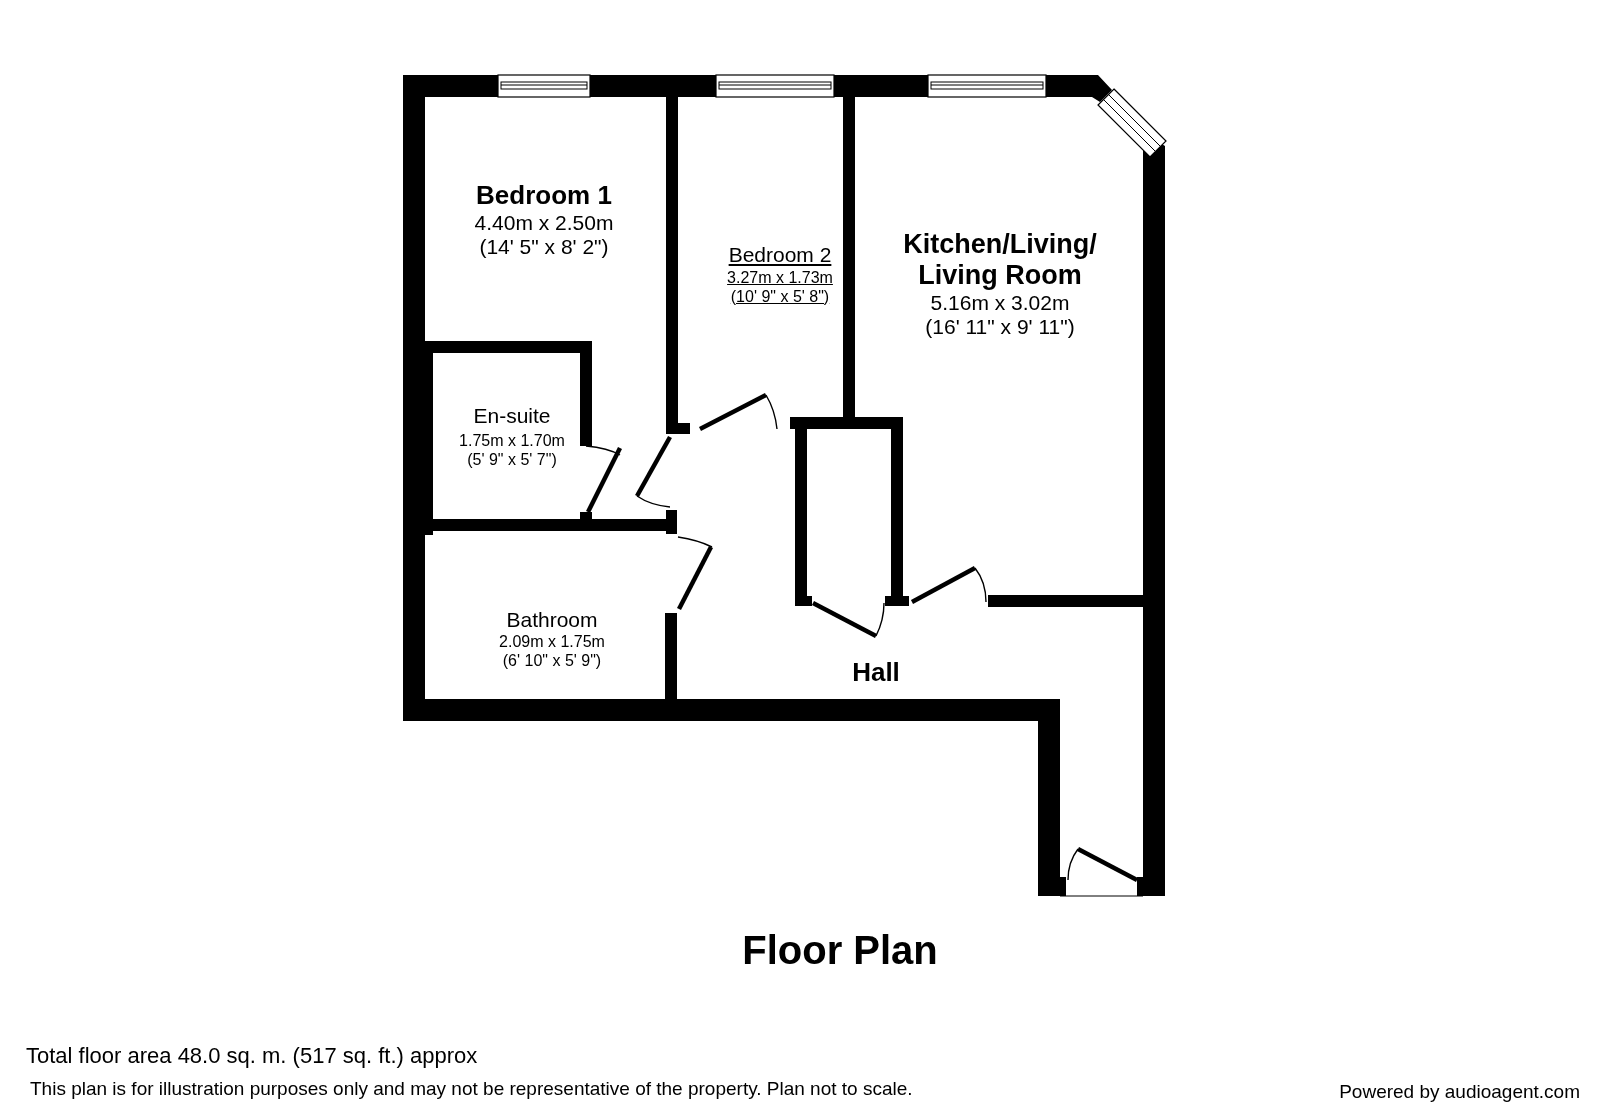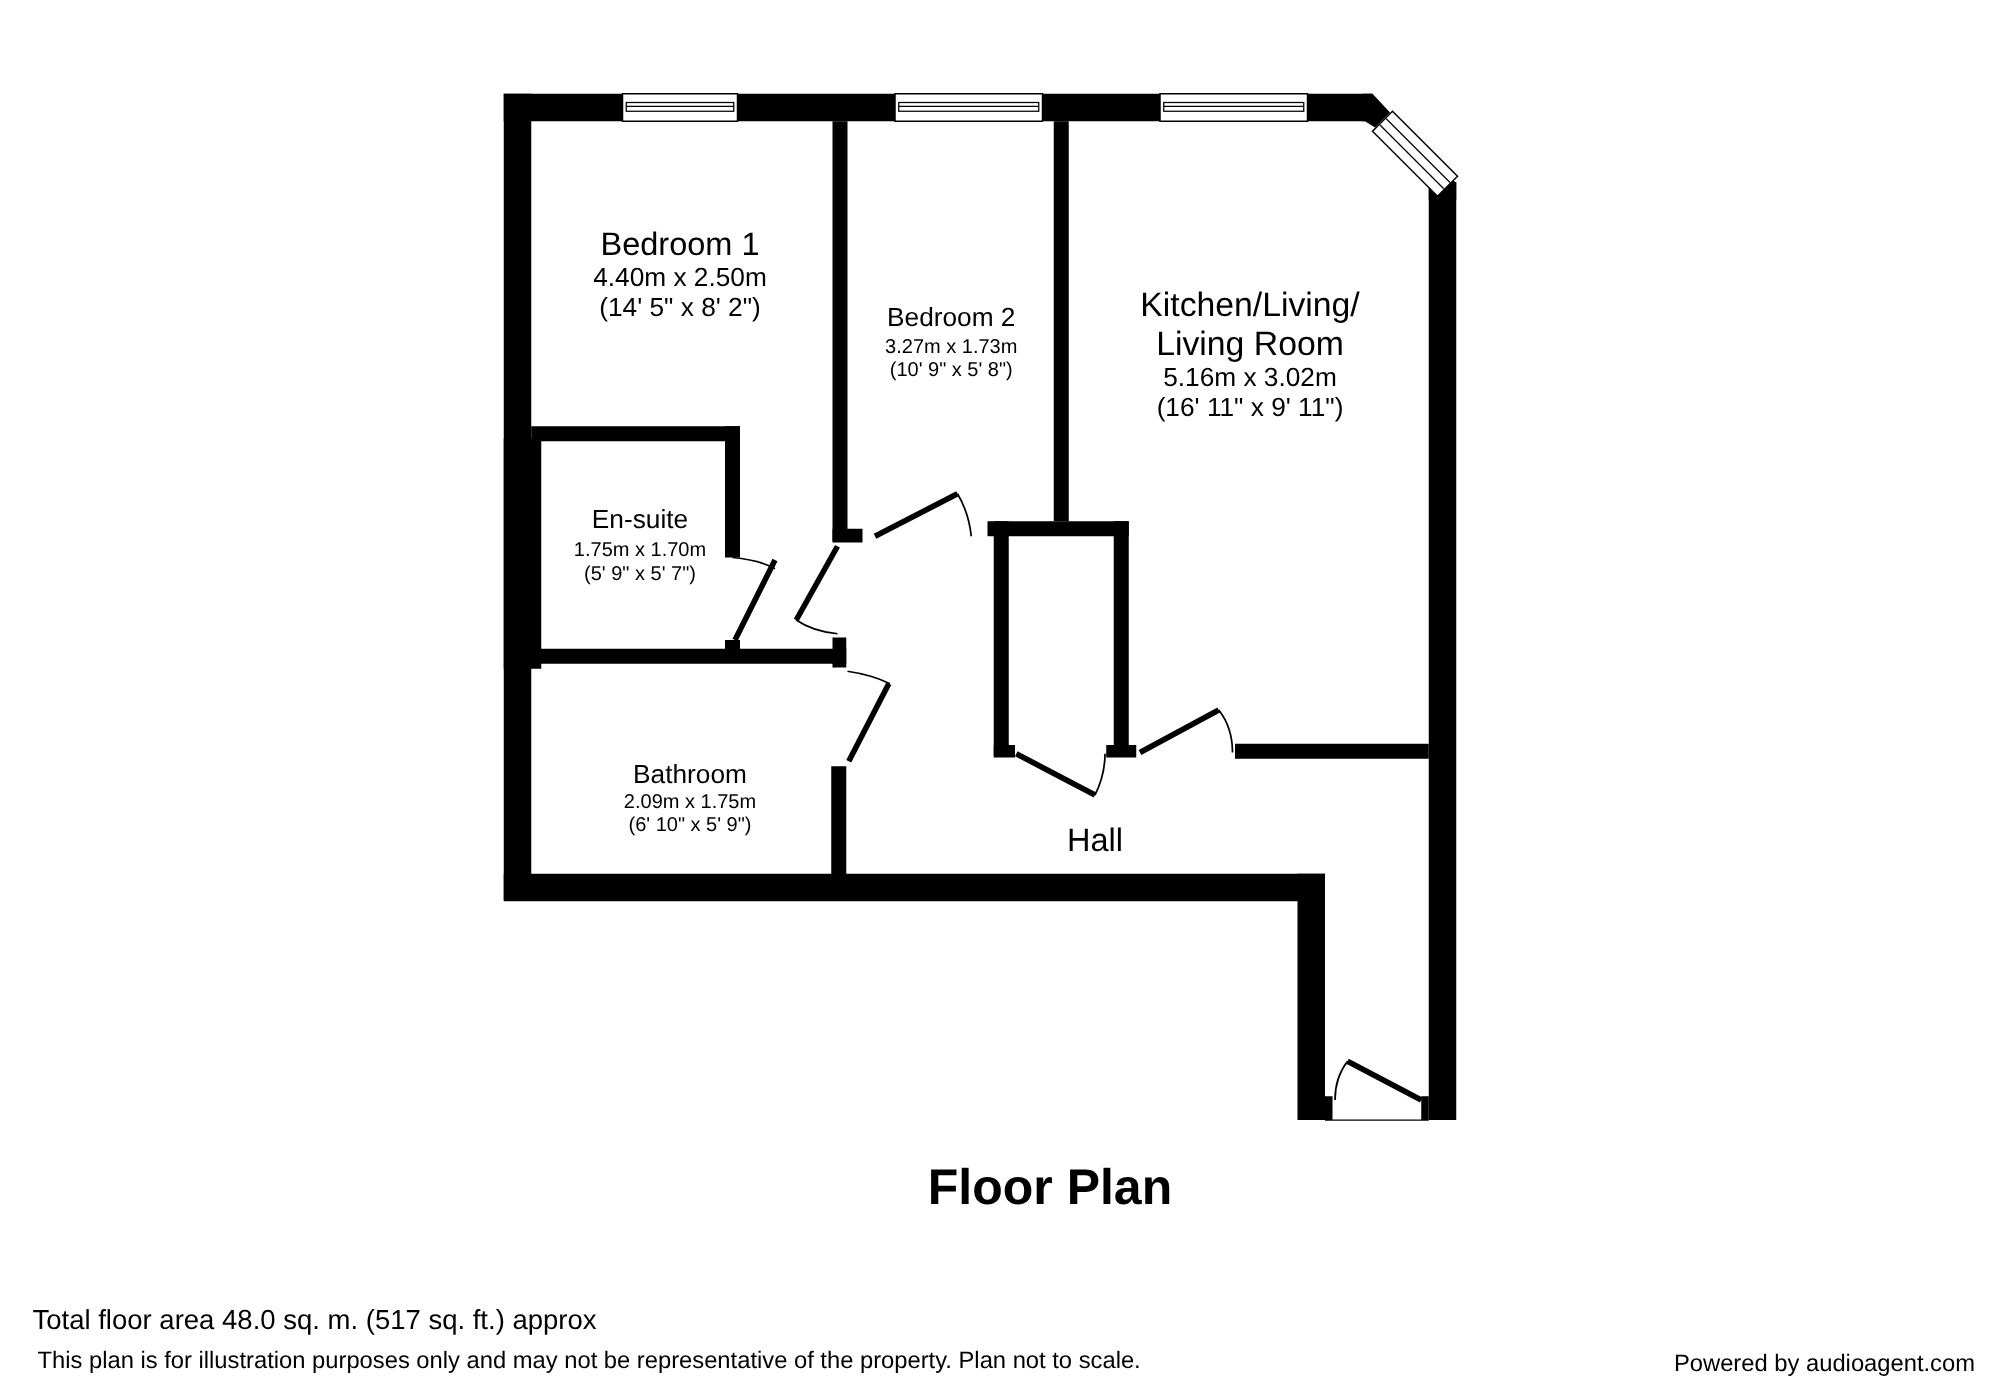--- a/index.html
+++ b/index.html
@@ -29,21 +29,21 @@
     .door-arc { stroke: #000; stroke-width: 1.4; fill: none; }
     .jamb { fill: #000; }
 
     .label {
       position: absolute;
       text-align: center;
       line-height: 1.15;
       white-space: nowrap;
       transform: translateX(-50%);
     }
-    .room-name-lg { font-size: 26px; }
+    .room-name-lg { font-size: 26px; font-weight: bold; }
     .room-name-md { font-size: 22px; }
     .room-dim-lg { font-size: 21px; }
     .room-dim-sm { font-size: 16px; }
     .title {
       position: absolute;
       left: 800px;
       top: 928px;
       transform: translateX(-50%);
       font-weight: bold;
       font-size: 40px;
@@ -182,21 +182,21 @@
     <line x1="1060" y1="896" x2="1143" y2="896" stroke="#000" stroke-width="1"></line>
   </g>
 </svg>
 
 <div class="label" style="left:544px; top:181px;">
   <div class="room-name-lg">Bedroom 1</div>
   <div class="room-dim-lg">4.40m x 2.50m</div>
   <div class="room-dim-lg">(14' 5" x 8' 2")</div>
 </div>
 
-<div class="label" style="left:761px; top:243px;">
+<div class="label" style="left:780px; top:243px;text-decoration:underline;">
   <div class="room-name-md" style="font-size:21px; margin-bottom:2px;">Bedroom 2</div>
   <div class="room-dim-sm">3.27m x 1.73m</div>
   <div class="room-dim-sm">(10' 9" x 5' 8")</div>
 </div>
 
 <div class="label" style="left:1000px; top:229px;">
   <div class="room-name-lg" style="font-size:27px;">Kitchen/Living/</div>
   <div class="room-name-lg" style="font-size:27px;">Living Room</div>
   <div class="room-dim-lg">5.16m x 3.02m</div>
   <div class="room-dim-lg">(16' 11" x 9' 11")</div>

